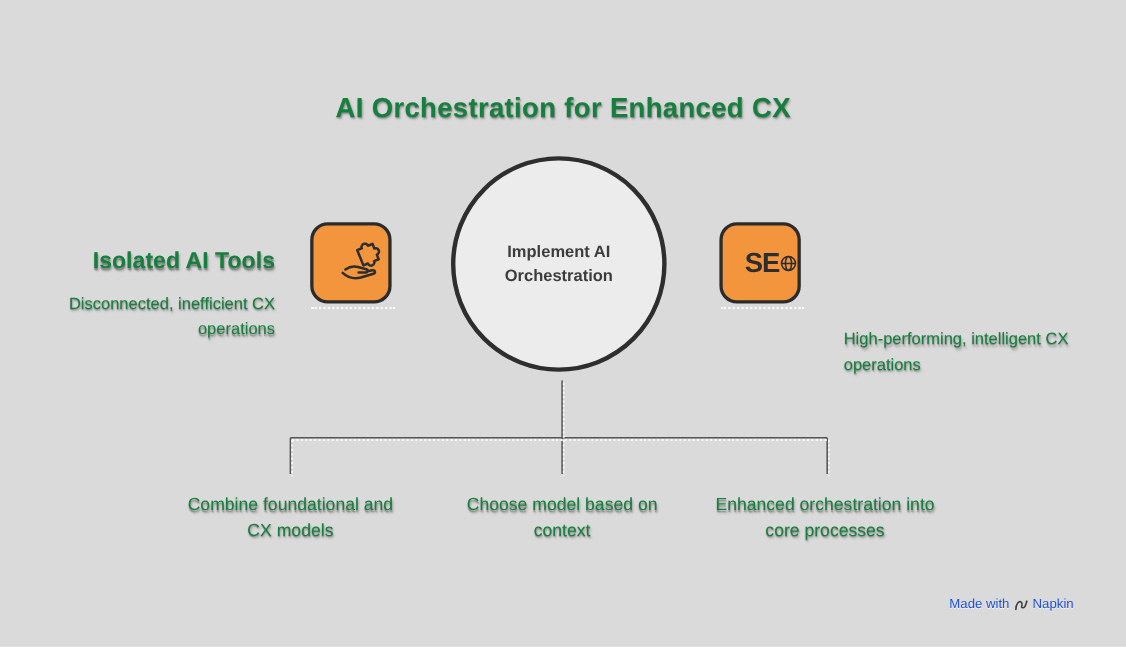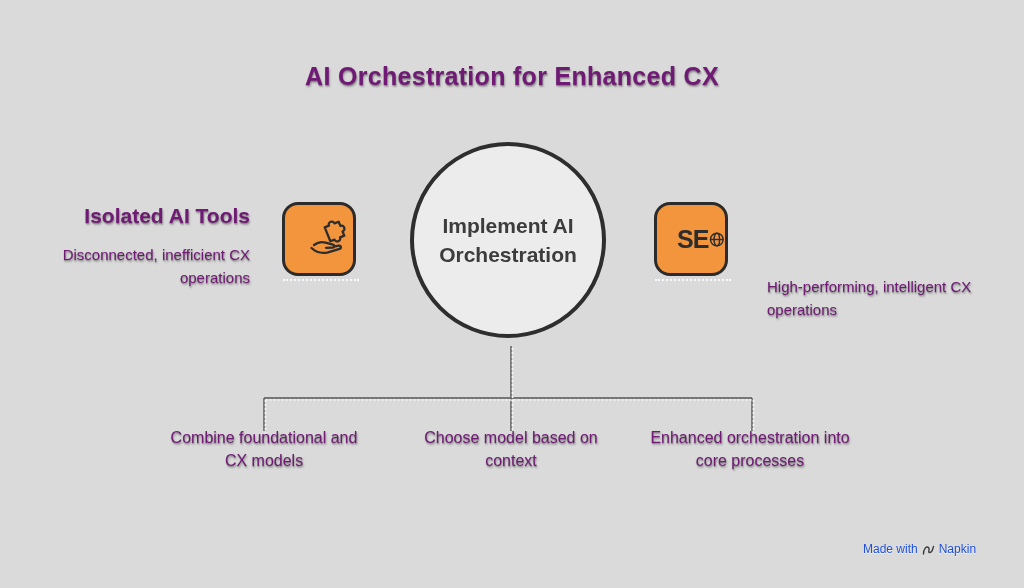--- a/index.html
+++ b/index.html
@@ -1,22 +1,23 @@
 <!DOCTYPE html>
 <html><head>
 <meta charset="utf-8">
 <style>
   html,body{margin:0;padding:0;}
   body{font-family:"Liberation Sans","DejaVu Sans",sans-serif;}
   .canvas{
     position:relative;width:1024px;height:588px;background:#dadada;overflow:hidden;
   }
   .emboss{
-    color:#701a75;
+    color:#15803d;
     text-shadow:0 1px 1px rgba(80,80,80,.45), 1px 2px 2px rgba(60,60,60,.38);
+    margin-top:22px;
   }
   .title{
     position:absolute;top:62px;left:0;width:1024px;text-align:center;
     font-size:25px;font-weight:700;letter-spacing:.3px;
   }
   .left-heading{
     position:absolute;top:202px;left:20px;width:230px;text-align:right;
     font-size:21px;font-weight:700;line-height:1.3;
   }
   .left-subtitle{
@@ -44,21 +45,21 @@
   .icon-right{left:654px;top:202px;}
   .icon-right .seo-text{
     font-size:25px;font-weight:700;color:#2d2d2d;letter-spacing:-1px;margin-right:1px;
   }
   .circle{
     position:absolute;left:410px;top:142px;width:196px;height:196px;border-radius:50%;
     background:#ececec;border:4px solid #2e2e2e;box-sizing:border-box;
     display:flex;align-items:center;justify-content:center;
   }
   .circle .circle-label{
-    width:160px;text-align:center;font-size:21px;font-weight:700;color:#3c3c3c;line-height:1.4;
+    width:160px;text-align:center;font-size:15px;font-weight:700;color:#3c3c3c;line-height:1.4;
   }
   .connector{position:absolute;left:0;top:0;pointer-events:none;}
   .step{
     position:absolute;top:427px;width:212px;text-align:center;
     font-size:16px;font-weight:500;line-height:1.42;
   }
   .step-1{left:158px;}
   .step-2{left:405px;}
   .step-3{left:644px;}
   .watermark{

